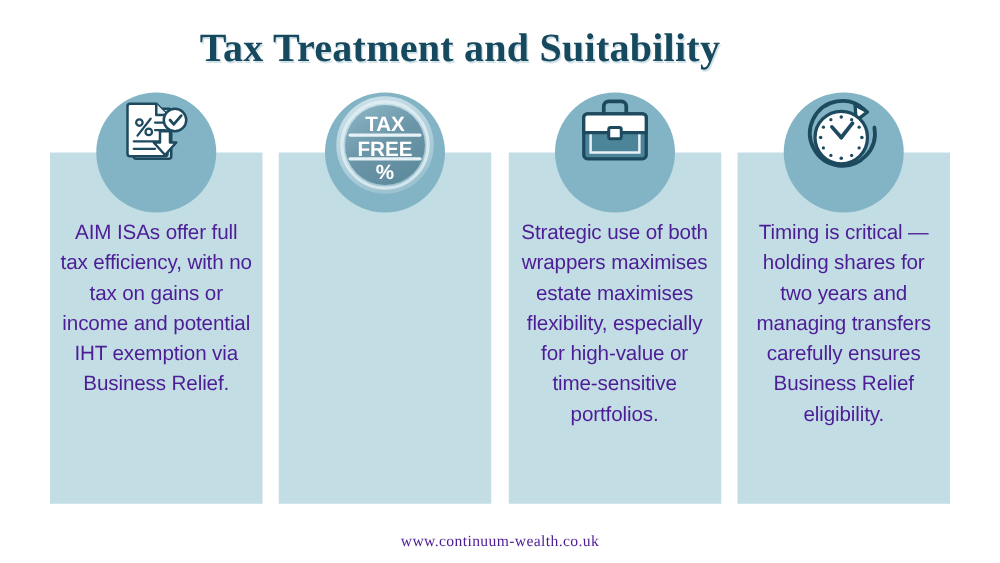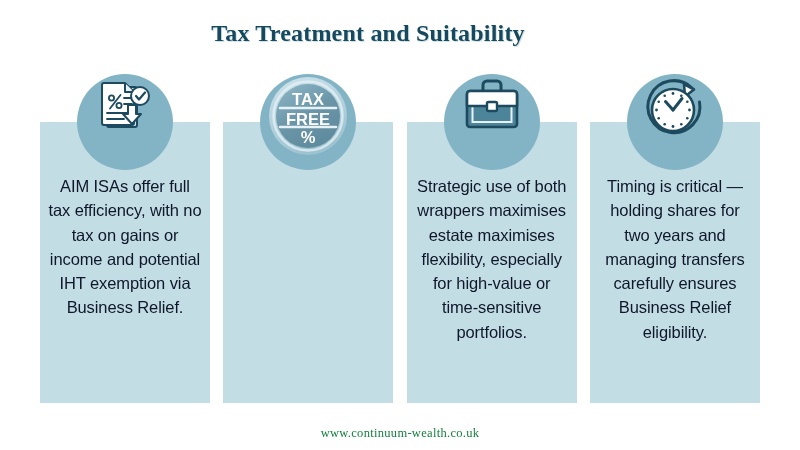--- a/index.html
+++ b/index.html
@@ -24,21 +24,21 @@
 
   
   .title {
     position: absolute;
     top: 20px;
     left: 0;
     width: 736px;
     text-align: center;
     font-family: "Liberation Serif", "DejaVu Serif", serif;
     font-weight: bold;
-    font-size: 24px;
+    font-size: 32px;
     letter-spacing: 0.2px;
     color: #16495e;
     text-shadow: 1px 1px 0 rgba(200, 220, 228, 0.85);
   }
 
   
   .cards {
     position: absolute;
     top: 122px;
     left: 40px;
@@ -58,21 +58,21 @@
     padding: 52px 7px 8px 7px;
     display: flex;
     flex-direction: column;
     align-items: center;
   }
 
   .card-text {
     font-family: "Liberation Sans", sans-serif;
     font-size: 16.5px;
     line-height: 1.47;
-    color: #0f172a;
+    color: #4c1d95;
     text-align: center;
     letter-spacing: -0.1px;
     width: 100%;
   }
 
   
   .icon-badge {
     position: absolute;
     top: -48px;
     left: 50%;
@@ -91,21 +91,21 @@
 
   
   .footer {
     position: absolute;
     top: 426px;
     left: 0;
     width: 800px;
     text-align: center;
     font-family: "Liberation Serif", "DejaVu Serif", serif;
     font-size: 12.5px;
-    color: #15803d;
+    color: #4c1d95;
     letter-spacing: 0.3px;
   }
 </style>
 </head>
 <body>
 
 <div class="infographic">
 
   <div class="title">Tax Treatment and Suitability</div>
 

